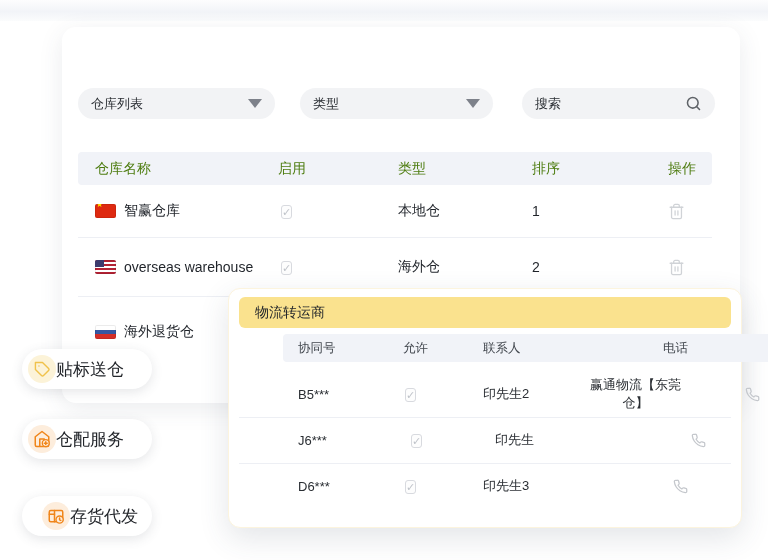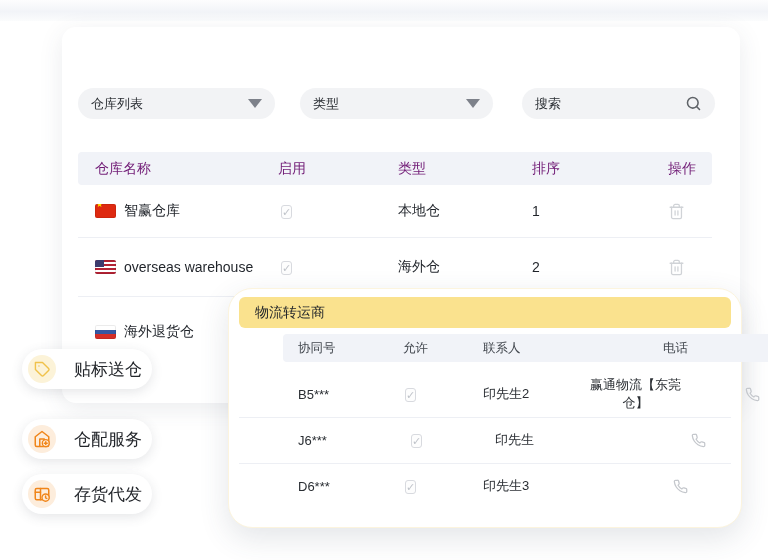--- a/index.html
+++ b/index.html
@@ -20,21 +20,21 @@
   .filter { position:absolute; top:61px; height:31px; background:#f2f3f5; border-radius:16px;
     display:flex; align-items:center; justify-content:space-between; padding:0 13px;
     font-size:13px; color:#2a2e33; cursor:pointer; }
   .f1 { left:16px;  width:197px; }
   .f2 { left:238px; width:193px; }
   .f3 { left:460px; width:193px; }
   .tri { width:0; height:0; border-left:7px solid transparent; border-right:7px solid transparent;
     border-top:9px solid #7d818a; }
 
   .thead { position:absolute; background:#f1f3f8; border-radius:4px; display:grid;
-    align-items:center; color:#701a75; font-weight:500; }
+    align-items:center; color:#4d7c0f; font-weight:500; }
   .main-grid { grid-template-columns:183px 120px 134px 136px 1fr; padding-left:17px; }
   .main-card .thead { left:16px; top:125px; width:634px; height:33px; font-size:14px; }
   .t-row { position:absolute; left:16px; width:634px; display:grid; align-items:center; font-size:14px; }
   .r1 { top:158px; height:52px; } .r2 { top:211px; height:58px; } .r3 { top:270px; height:70px; }
   .divider { position:absolute; left:16px; width:634px; height:1px; background:#edeff4; }
   .d1 { top:210px; } .d2 { top:269px; }
 
   .name-cell { display:flex; align-items:center; gap:8px; white-space:nowrap; }
   .flag { position:relative; width:21px; height:14px; border-radius:2px; overflow:hidden;
     flex:0 0 auto; box-shadow:inset 0 0 0 1px rgba(0,0,0,.08); }
@@ -43,38 +43,38 @@
   .flag-us { background:repeating-linear-gradient(180deg,#b22234 0 2px,#ffffff 2px 4px); }
   .flag-us .canton { position:absolute; left:0; top:0; width:9px; height:7px; background:#3c3b6e; }
   .flag-ru { background:linear-gradient(180deg,#ffffff 0 34%,#3557a2 34% 67%,#d32e28 67% 100%); }
 
   .checkbox { width:15px; height:15px; border:1px solid #d8dadf; border-radius:3px; background:#fdfdfd;
     color:#bfc3c9; font-size:11px; line-height:13px; text-align:center; margin-left:3px; cursor:pointer; }
   .icon-btn { background:none; border:none; cursor:pointer; padding:0; display:inline-flex; }
 
   
   .overlay-card { position:absolute; left:228px; top:288px; width:514px; height:240px;
-    background:#fff; border:1px solid #fcf4de; border-radius:24px;
+    background:#fff; border:1px solid #fcf4de; border-radius:12px;
     box-shadow:0 10px 30px rgba(60,70,90,.14); }
   .overlay-card .panel-header { left:10px; top:8px; width:492px; height:31px; font-size:14px; padding-left:16px; }
   .ov-grid { grid-template-columns:105px 80px 100px 105px 1fr; padding:0 15px;margin-left:44px; }
   .overlay-card .thead { left:10px; top:45px; width:492px; height:28px; font-size:12.5px; color:#41464d; }
   .ov-row { position:absolute; left:10px; width:492px; height:46px; display:grid; align-items:center; font-size:13px; color:#2a2e33; }
   .ov1 { top:82px; } .ov2 { top:128px;gap:6px; } .ov3 { top:174px; }
   .ov-div { position:absolute; left:10px; width:492px; height:1px; background:#edeff4; }
   .ovd1 { top:128px; } .ovd2 { top:174px; }
   .c-center { text-align:center; }
   .c-right  { text-align:right; }
   .ov-row .checkbox { width:14px; height:14px; margin-left:2px; }
 
   
   .pill { position:absolute; left:22px; width:130px; height:40px; background:#fff; border-radius:20px;
-    box-shadow:0 3px 12px rgba(70,80,95,.14); display:flex; align-items:center; gap:18px;
+    box-shadow:0 3px 12px rgba(70,80,95,.14); display:flex; align-items:center; gap:0;
     padding-left:6px; cursor:pointer; }
-  .p1 { top:349px; } .p2 { top:419px; } .p3 { top:474px; }
+  .p1 { top:349px; } .p2 { top:419px; } .p3 { top:496px;justify-content:center; }
   .pill-circle { width:28px; height:28px; border-radius:50%; display:flex; align-items:center;
     justify-content:center; flex:0 0 auto; }
   .cir-yellow { background:#fcf3d8; }
   .cir-orange { background:#fdeddc; }
   .pill-label { font-size:17px; color:#23262b; white-space:nowrap; }
 
   svg { display:block; }
 </style>
 </head>
 <body>

